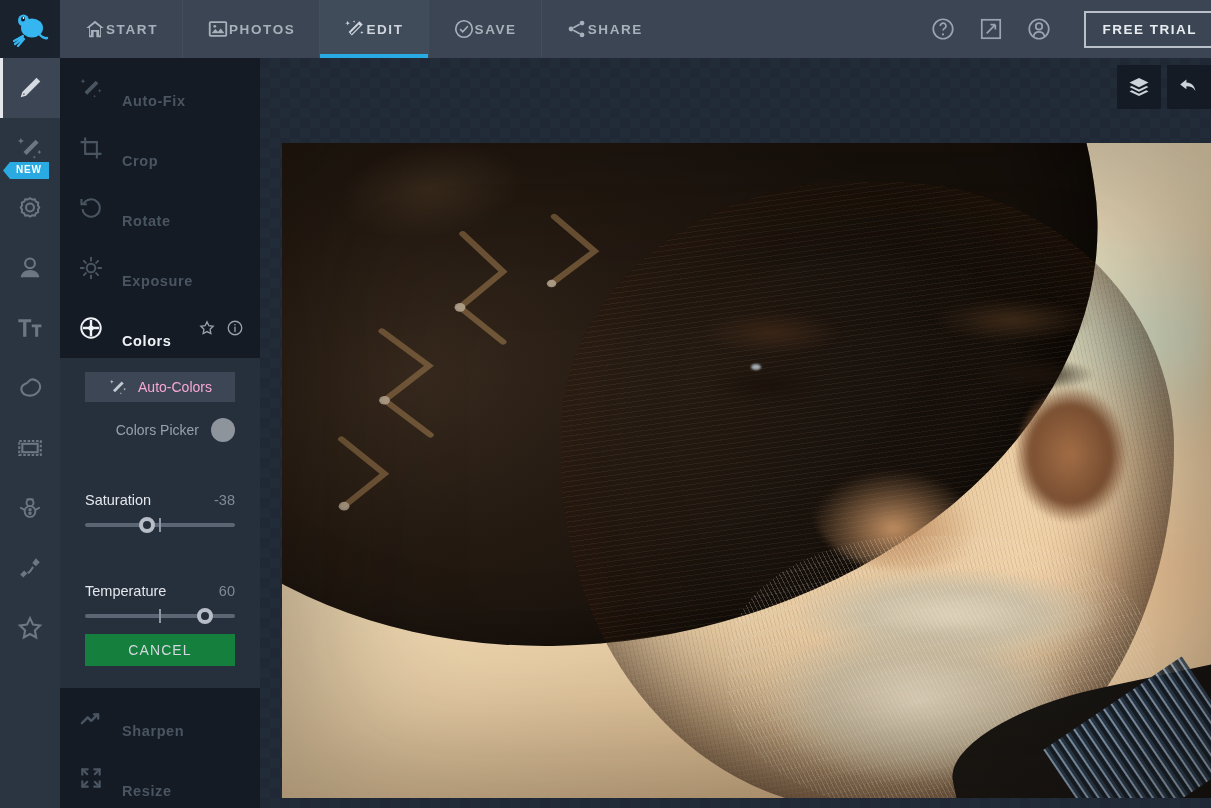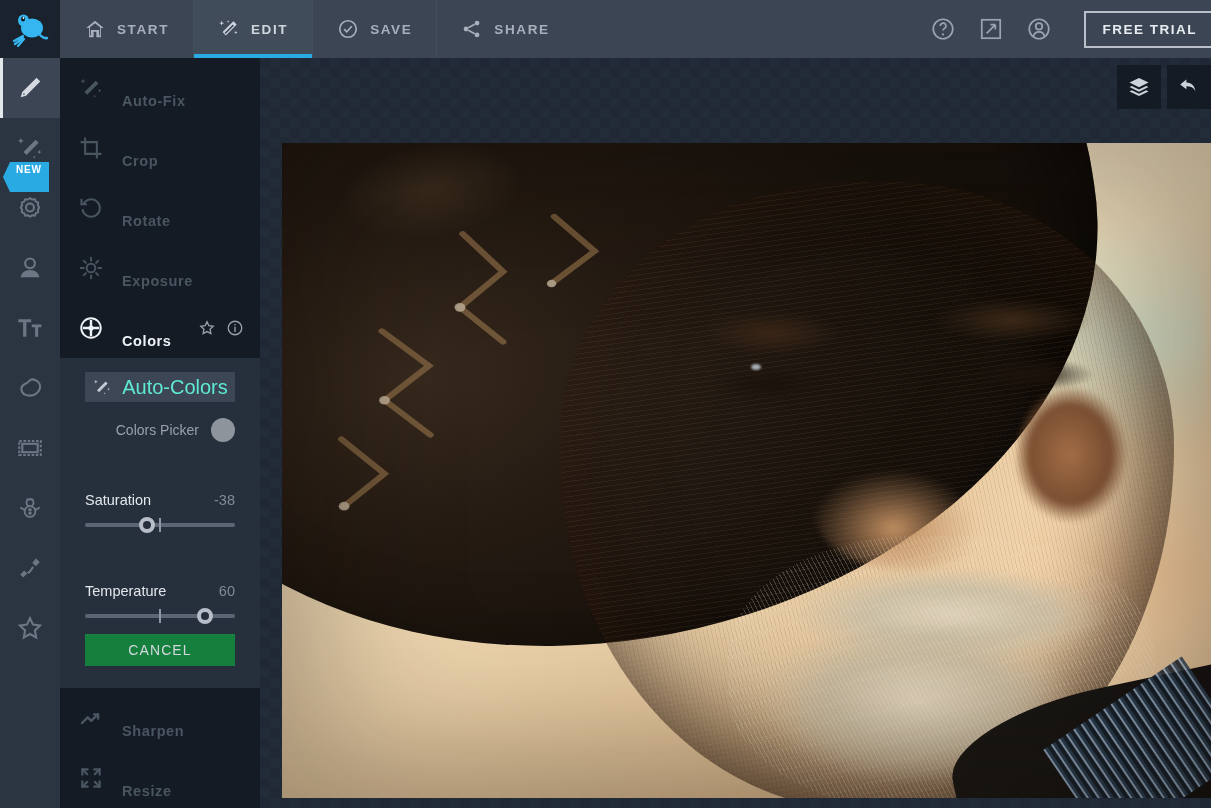--- a/index.html
+++ b/index.html
@@ -20,21 +20,21 @@
     display: flex; align-items: stretch;
     z-index: 40;
   }
   #logo-cell {
     width: 60px; height: 58px; background: #1a222e;
     display: flex; align-items: center; justify-content: center;
   }
   .navtabs { display: flex; align-items: stretch; height: 58px; }
   .navtab {
     position: relative;
-    display: flex; align-items: center; gap: 11px;
+    display: flex; align-items: center; 
     padding: 0 24px; height: 58px;
     cursor: pointer;
     border-left: 1px solid #434e5d;
   }
   .navtab:first-child { border-left: none; }
   .navtab .lbl {
     font-size: 13.5px; font-weight: bold; letter-spacing: 1.6px;
     color: #a8b0bb; text-transform: uppercase; white-space: nowrap;
   }
   .navtab .nicon { display: flex; width: 22px; height: 22px; color: #a8b0bb; }
@@ -76,21 +76,21 @@
   .rail-item.active::after {
     content: ""; position: absolute; right: -9px; top: 21px;
     width: 0; height: 0;
     border-top: 9px solid transparent; border-bottom: 9px solid transparent;
     border-left: 9px solid #141b24;
   }
   .new-badge {
     position: absolute; left: 10px; top: -16px;
     background: #29aae3; color: #fff;
     font-size: 10px; font-weight: bold; letter-spacing: 0.8px;
-    padding: 2px 7px 17px 6px; z-index: 3;
+    padding: 2px 7px 4px 6px; z-index: 3;
   }
   .new-badge::before {
     content: ""; position: absolute; left: -7px; top: 0; bottom: 0; width: 7px;
     background: #29aae3;
     clip-path: polygon(100% 0, 100% 100%, 0 50%);
   }
 
   
   #panel {
     position: absolute; left: 60px; top: 58px; width: 200px; height: 750px;
@@ -113,21 +113,21 @@
   .tool-row .row-actions .aicn { width: 18px; height: 18px; color: #98a0ac; cursor: pointer; }
 
   #sub-panel {
     background: #262f3c; padding: 14px 25px 22px 25px;
   }
   #auto-colors-btn {
     display: flex; align-items: center; justify-content: center; gap: 10px;
     height: 30px; background: #3c4654; cursor: pointer;
   }
   #auto-colors-btn .bicn { width: 20px; height: 20px; color: #c4cad3; }
-  #auto-colors-btn .blbl { font-size: 20px; color: #5eead4; }
+  #auto-colors-btn .blbl { font-size: 14px; color: #f9a8d4; }
 
   #neutral-row {
     display: flex; align-items: center; justify-content: flex-end; gap: 12px;
     margin-top: 14px; height: 28px;
   }
   #neutral-row .nlbl { font-size: 14px; color: #97a0ac; }
   #neutral-swatch {
     width: 24px; height: 24px; border-radius: 50%;
     background: #8e949c; cursor: pointer;
   }
@@ -344,20 +344,30 @@
 
       <div class="navtab">
         <span class="nicon">
           <svg viewBox="0 0 24 24" fill="currentColor">
               <path d="M12 3 2.5 11h3v10h5v-6h3v6h5V11h3L12 3zm0 2.6 5.5 4.6V19h-1v-6H7.5v6h-1v-8.8L12 5.6z"></path>
             </svg>
         </span>
         <span class="lbl">START</span>
       </div>
 
+      <div class="navtab">
+        <span class="nicon">
+          <svg viewBox="0 0 24 24" fill="none" stroke="currentColor" stroke-width="2">
+            <rect x="3" y="4.5" width="18" height="15" rx="1"></rect>
+            <path d="M5 16.5l4-4.5 3 3 3-3.5 4 5" fill="currentColor" stroke="none"></path>
+            <circle cx="8.5" cy="9" r="1.5" fill="currentColor" stroke="none"></circle>
+          </svg>
+        </span>
+        <span class="lbl">PHOTOS</span>
+      </div>
 
       <div class="navtab active">
         <span class="nicon">
           <svg viewBox="0 0 24 24" fill="currentColor">
             <path d="M16.8 3.6 20.4 7.2 8.6 19 5 15.4 16.8 3.6zM7.2 16.2 8.4 17.4 17.4 8.4 16.2 7.2 7.2 16.2z"></path>
             <path d="M4 3l.7 1.9L6.6 5.6 4.7 6.3 4 8.2 3.3 6.3 1.4 5.6 3.3 4.9 4 3z"></path>
             <path d="M19.5 14l.5 1.4 1.4.5-1.4.5-.5 1.4-.5-1.4-1.4-.5 1.4-.5.5-1.4z"></path>
             <path d="M11 2.5l.4 1 1 .4-1 .4-.4 1-.4-1-1-.4 1-.4.4-1z"></path>
           </svg>
         </span>

